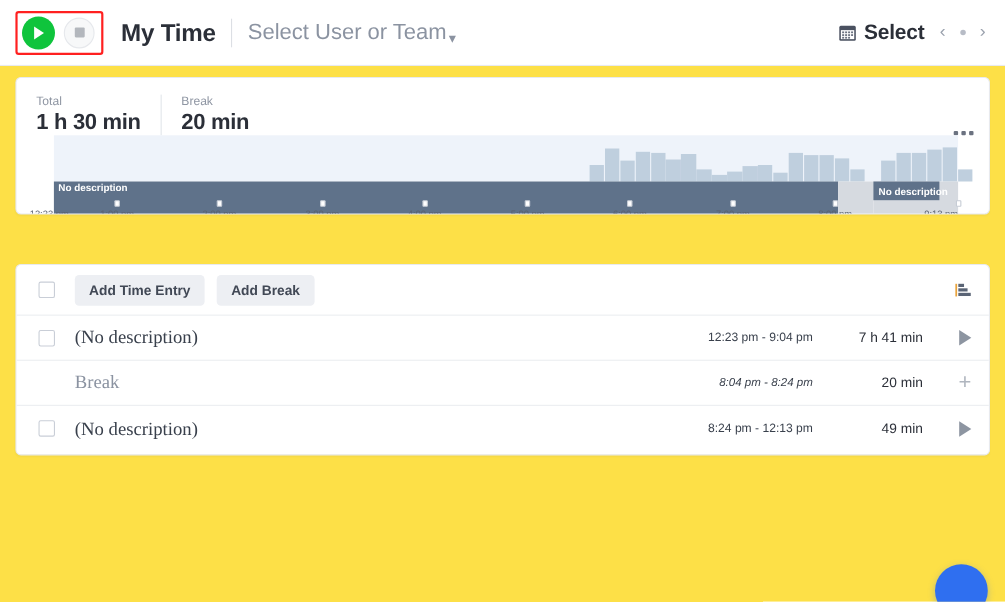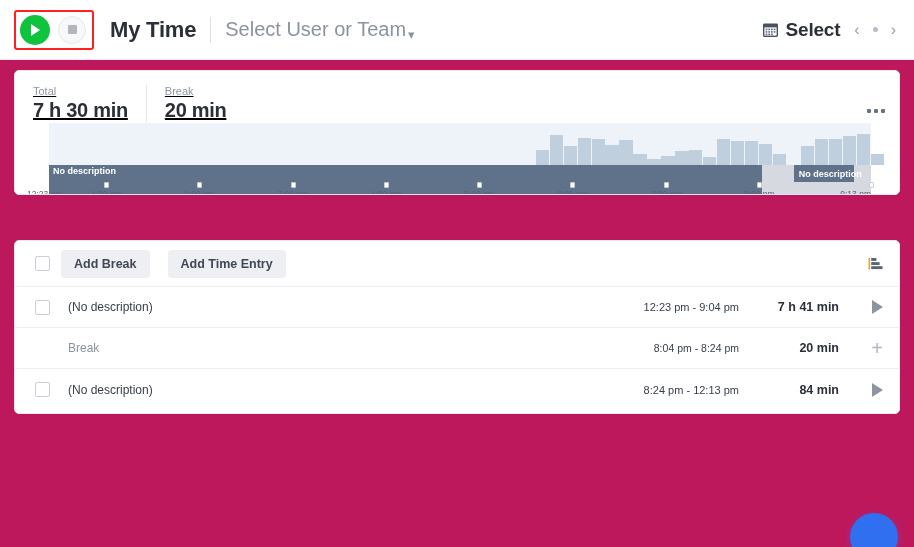--- a/index.html
+++ b/index.html
@@ -3,21 +3,21 @@
 <meta charset="utf-8">
 <style>
   * { box-sizing: border-box; }
   html, body {
     margin: 0; padding: 0;
     width: 914px; height: 547px;
     background: #ffffff;
     font-family: "Liberation Sans", sans-serif;
     overflow: hidden;
   }
-  .app { position: relative; width: 914px; height: 547px; background:#be185d; }
+  .app { position: relative; width: 914px; height: 547px; background:#fde047; }
 
   
   .header {
     position: relative;
     height: 60px;
     display: flex;
     align-items: center;
     padding: 0 18px 0 14px;
     border-bottom: 1px solid #e8eaee;
     background: #fff;
@@ -73,21 +73,21 @@
   .card {
     background:#fff;
     border:1px solid #e8eaee;
     border-radius: 5px;
     box-shadow: 0 1px 2px rgba(30,40,60,0.04);
   }
   .summary-card {
     position:absolute; left:14px; top:70px; width:886px; height:125px;
     overflow:hidden;
   }
-  .summary-top { display:flex; align-items:center; padding: 12px 14px 0 18px; height: 52px; text-decoration: underline; }
+  .summary-top { display:flex; align-items:flex-end; padding: 12px 14px 0 18px; height: 52px; }
   .stat { padding-right: 18px; }
   .stat + .stat { border-left: 1px solid #e2e5ea; padding-left: 18px; }
   .stat-label { font-size: 11px; color:#8f96a3; margin-bottom: 2px; }
   .stat-value { font-size: 20px; font-weight: bold; color:#2b2f38; letter-spacing:-0.3px; white-space:nowrap; }
   .kebab {
     margin-left:auto; cursor:pointer; display:flex; gap:3px; align-items:center; padding-top:16px;
   }
   .kebab i { width:4px; height:4px; background:#6b7280; border-radius:1px; display:block; }
 
   
@@ -142,27 +142,27 @@
     padding:7px 13px; cursor:pointer; white-space:nowrap;
   }
   .tbtn.second { margin-left:11px; }
   .sort-icon { margin-left:auto; cursor:pointer; display:block; }
 
   .row {
     display:flex; align-items:center; height:41px;
     padding: 0 16px 0 20px; border-bottom:1px solid #eceef1;
   }
   .row:last-child { border-bottom:none; }
-  .row-desc { margin-left:18px; font-size:12px; color:#39404c; }
+  .row-desc { margin-left:18px; font-size:17px; color:#39404c;font-family:Liberation Serif, serif; }
   .row.break-row .row-desc { color:#8b93a1; margin-left:33px; }
   .row-spacer { flex:1; }
   .row-time { font-size:11px; color:#39404c; white-space:nowrap; }
-  .row.break-row .row-time { font-size:10.5px; }
+  .row.break-row .row-time { font-size:10.5px;font-style:italic; }
   .row-dur {
-    width:104px; text-align:right; font-size:12.5px; font-weight:bold;
+    width:104px; text-align:right; font-size:12.5px; font-weight:normal;
     color:#2b2f38; white-space:nowrap; padding-right:4px;
   }
   .row-action { width:40px; display:flex; justify-content:flex-end; cursor:pointer; }
   .play-tri {
     width:0; height:0; border-left:11px solid #8d95a1;
     border-top:7px solid transparent; border-bottom:7px solid transparent;
   }
   .plus-ico { font-size:20px; color:#b0b6bf; line-height:1; font-weight:300; }
 
   
@@ -223,21 +223,21 @@
         <span class="nav-dot"></span>
         <span class="nav-chev">›</span>
       </div>
     </div>
   </div>
 
   <div class="card summary-card">
     <div class="summary-top">
       <div class="stat">
         <div class="stat-label">Total</div>
-        <div class="stat-value">7 h 30 min</div>
+        <div class="stat-value">1 h 30 min</div>
       </div>
       <div class="stat">
         <div class="stat-label">Break</div>
         <div class="stat-value">20 min</div>
       </div>
       <div class="kebab">
         <i></i>
         <i></i>
         <i></i>
       </div>
@@ -301,22 +301,22 @@
           <div class="tick-label" style="left: 744.208px;">8:00 pm</div>
           <div class="tick" style="left: 853.5px;"></div>
           <div class="tick-label last" style="left: 856px;">9:13 pm</div>
         </div>
     </div>
   </div>
 
   <div class="card entries-card">
     <div class="entries-toolbar">
       <span class="cbox"></span>
+      <button class="tbtn">Add Time Entry</button>
       <button class="tbtn second">Add Break</button>
-      <button class="tbtn">Add Time Entry</button>
       <svg class="sort-icon" width="15" height="14" viewBox="0 0 15 14">
         <rect x="0.5" y="1" width="1.6" height="11.5" fill="#e8a33d"></rect>
         <rect x="3.2" y="1" width="5.2" height="2.9" fill="#5a6475"></rect>
         <rect x="3.2" y="5.1" width="8.4" height="2.9" fill="#5a6475"></rect>
         <rect x="3.2" y="9.2" width="11.3" height="2.9" fill="#5a6475"></rect>
       </svg>
     </div>
     <div id="rows-container">
         <div class="row">
           <span class="cbox"></span>
@@ -335,21 +335,21 @@
           <span class="row-dur">20 min</span>
           <span class="row-action">
             <span class="plus-ico">+</span>
           </span>
         </div>
         <div class="row">
           <span class="cbox"></span>
           <span class="row-desc">(No description)</span>
           <span class="row-spacer"></span>
           <span class="row-time">8:24 pm - 12:13 pm</span>
-          <span class="row-dur">84 min</span>
+          <span class="row-dur">49 min</span>
           <span class="row-action">
             <span class="play-tri"></span>
           </span>
         </div>
       </div>
   </div>
 
   <div class="fab"></div>
 </div>
 

